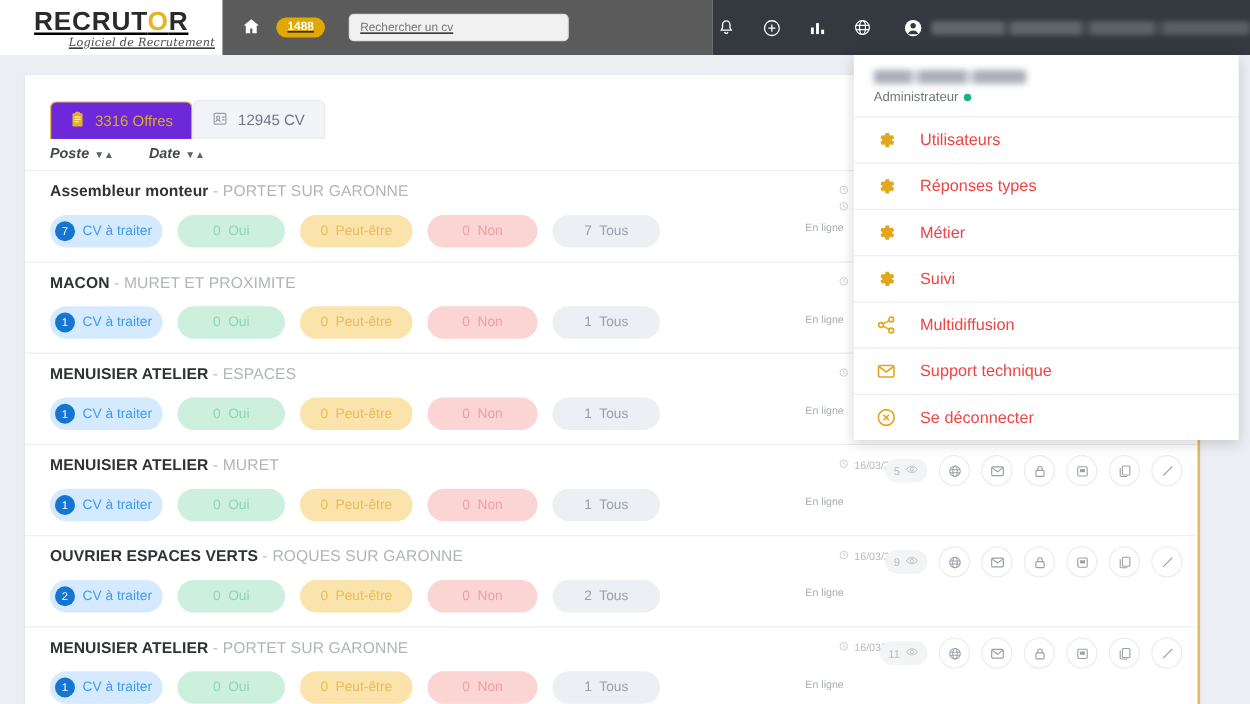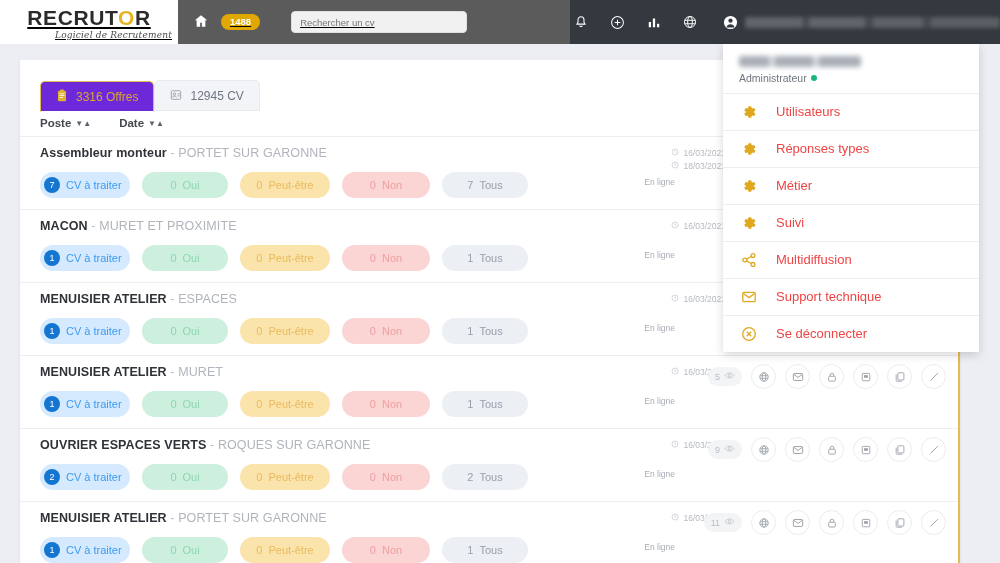--- a/index.html
+++ b/index.html
@@ -42,21 +42,21 @@
   }
   .home-ico { color: #fff; font-size: 14px; line-height: 1; cursor: pointer; }
   .count-pill {
     background: #e0a800; color: #fff;
     font-size: 9.5px; font-weight: 700;
     border-radius: 9px; padding: 3px 9px; line-height: 1.1;
   }
   .search-box {
     width: 176px; height: 22px;
     background: #f1f1f1; border: 1px solid #e0e0e0; border-radius: 4px;
-    margin-left: 18px; display: flex; align-items: center; padding: 0 8px;
+    margin-left: 6px; display: flex; align-items: center; padding: 0 8px;
   }
   .search-box input {
     border: none; outline: none; background: transparent;
     font-size: 9.5px; color: #aaa; width: 100%;
     font-family: "Liberation Sans", sans-serif;
   }
   .topright {
     flex: 1; background: #33393f;
     display: flex; align-items: center; justify-content: flex-start;
     padding-left: 4px; gap: 22px;
@@ -92,21 +92,21 @@
     border: 1px solid #e3bc52; border-bottom: 1px solid #fff;
     color: #d8a92b; background: #6d28d9; top: 1px; z-index: 3;
   }
   .tab.inactive { background: #f3f4f7; color: #6e7583; border: 1px solid #e9eaee; }
   .tab .tico { font-size: 13px; line-height: 1; }
   .tab.active .tico { color: #e0b02e; }
   .tab.inactive .tico { color: #9aa0ab; }
 
   .sortrow {
     display: flex; gap: 28px; padding: 6px 0 7px 20px;
-    font-size: 11.5px; color: #44484f; font-weight: 700;
+    font-size: 11.5px; color: #44484f; font-weight: 700; font-style: italic;
   }
   .sortitem { display: flex; align-items: center; gap: 4px; cursor: pointer; }
   .arrows { display: inline-flex; gap: 2px; color: #5d636d; font-size: 8px; }
 
   .list { border-top: 1px solid #edeef1; }
   .row {
     position: relative; border-bottom: 1px solid #edeef1;
     padding: 9px 0 11px 20px; min-height: 66px;
   }
   .row-title { font-size: 12.5px; color: #2f3338; letter-spacing: .1px; }
@@ -153,22 +153,22 @@
   }
   .abtn {
     width: 25px; height: 25px; border-radius: 50%;
     border: 1px solid #ececef; background: #fff;
     display: flex; align-items: center; justify-content: center;
     color: #9aa0a8; cursor: pointer;
   }
 
   
   .dropdown {
-    position: absolute; right: 21px; top: 44px;
-    width: 256px; background: #fff;
+    position: absolute; right: 9px; top: 44px;
+    width: 308px; background: #fff;
     box-shadow: 0 3px 10px rgba(0,0,0,.16);
     z-index: 40; border-radius: 1px;
   }
   .dd-head { padding: 12px 16px 9px 16px; border-bottom: 1px solid #eceef1; }
   .dd-blurname {
     width: 122px; height: 11px; border-radius: 2px; margin-bottom: 5px;
     background: linear-gradient(90deg,
       #9aa0aa 0 30px, #cfd3d9 30px 36px, #9aa0aa 36px 74px,
       #cfd3d9 74px 80px, #9aa0aa 80px 122px);
     filter: blur(2.4px); opacity: .85;

